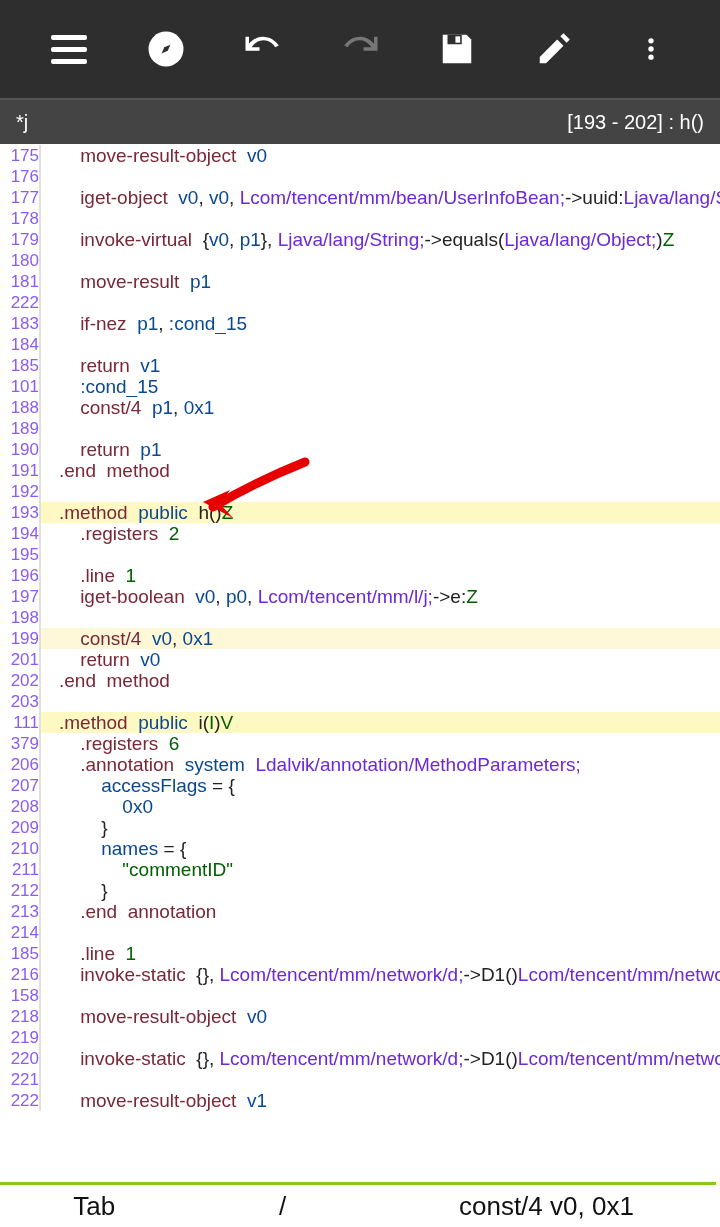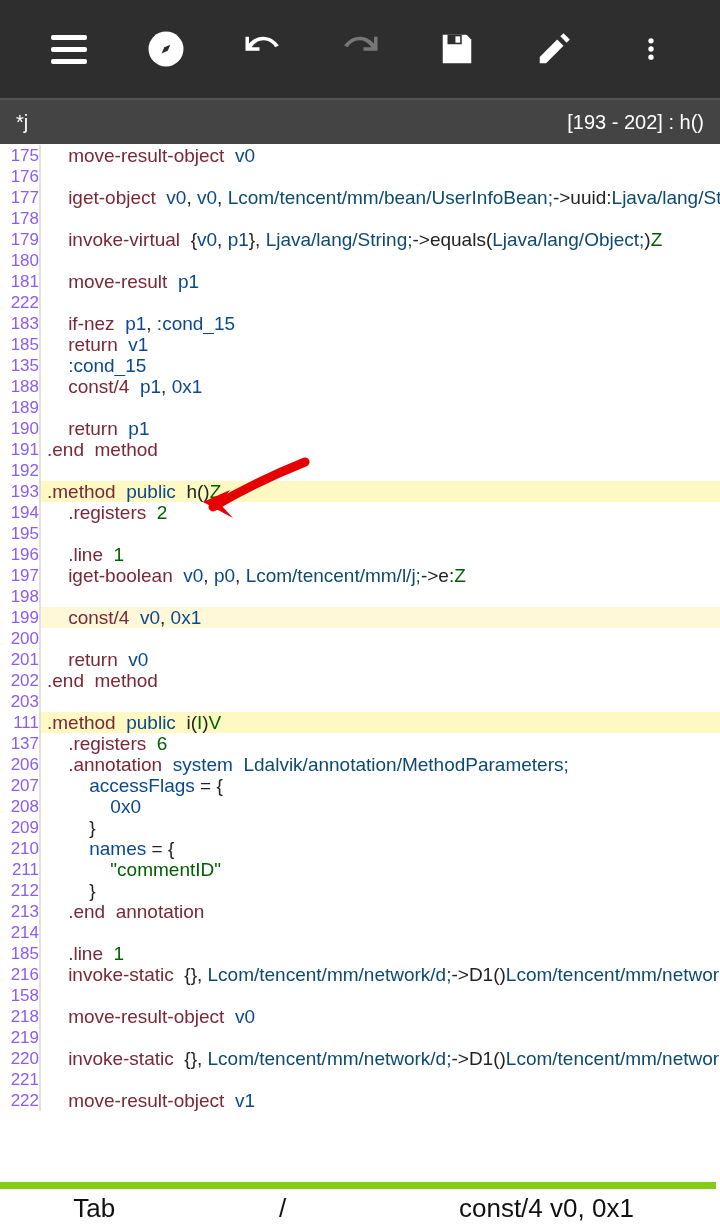--- a/index.html
+++ b/index.html
@@ -5,29 +5,29 @@
 *{margin:0;padding:0;box-sizing:border-box}
 html,body{width:720px;height:1227px;font-family:Arial,Helvetica,sans-serif;overflow:hidden;background:#fff}
 .topbar{height:100px;background:#2e2e2e;display:flex;align-items:center;padding:0 20px;border-bottom:2px solid #555}
 .topbar .icon{flex:1;display:flex;justify-content:center;align-items:center;cursor:pointer}
 .hamburger{display:flex;flex-direction:column;gap:7px}
 .hamburger div{width:36px;height:5px;background:#fff;border-radius:2px}
 .infobar{height:44px;background:#444;color:#fff;display:flex;align-items:center;justify-content:space-between;padding:0 16px;font-size:20px}
 .editor{height:1038px;overflow:hidden;position:relative;margin-top:1px}
 .code-line{display:flex;font-family:Arial,Helvetica,sans-serif;font-size:19px;line-height:21px;height:21px;white-space:pre}
 .gutter{width:40px;text-align:right;color:#8b5cf6;font-size:17px;border-right:1px solid #e0e0e0;flex-shrink:0;user-select:none}
-.code{padding-left:6px;border-left:1px solid #e0e0e0;flex:1;overflow:hidden}
+.code{padding-left:18px;border-left:1px solid #e0e0e0;flex:1;overflow:hidden}
 .hl-pink{background:#fef9c3}
 .hl-yellow{background:#fff8d8}
 .kw{color:#7a2736}
 .id{color:#0a4890}
 .num{color:#006000}
-.str{color:#0c4a6e}
+.str{color:#6d28d9}
 .plain{color:#222}
-.bottombar{position:absolute;bottom:0;left:0;right:4px;height:45px;display:flex;align-items:center;justify-content:space-around;font-size:26px;background:#fff;border-top:7px solid #84cc16;color:#111}
+.bottombar{position:absolute;bottom:0;left:0;right:4px;height:45px;display:flex;align-items:center;justify-content:space-around;font-size:26px;background:#fff;border-top:3px solid #84cc16;color:#111}
 .bottombar>div{flex:1;text-align:center}
 .arrow{position:absolute;top:452px;left:195px;z-index:5;pointer-events:none}
 svg{display:block}
 </style>
 </head>
 <body>
 
 <div class="topbar">
   <div class="icon">
       <div class="hamburger">
@@ -81,40 +81,40 @@
 <div class="editor" id="editor">
     <div class="code-line"><div class="gutter">175</div><div class="code"><span>    </span><span class="kw">move-result-object  </span><span class="id">v0</span></div></div>
     <div class="code-line"><div class="gutter">176</div><div class="code"></div></div>
     <div class="code-line"><div class="gutter">177</div><div class="code"><span>    </span><span class="kw">iget-object  </span><span class="id">v0</span><span class="plain">, </span><span class="id">v0</span><span class="plain">, </span><span class="str">Lcom/tencent/mm/bean/UserInfoBean;</span><span class="plain">-&gt;uuid:</span><span class="str">Ljava/lang/String;</span></div></div>
     <div class="code-line"><div class="gutter">178</div><div class="code"></div></div>
     <div class="code-line"><div class="gutter">179</div><div class="code"><span>    </span><span class="kw">invoke-virtual  </span><span class="plain">{</span><span class="id">v0</span><span class="plain">, </span><span class="id">p1</span><span class="plain">}, </span><span class="str">Ljava/lang/String;</span><span class="plain">-&gt;equals(</span><span class="str">Ljava/lang/Object;</span><span class="plain">)</span><span class="num">Z</span></div></div>
     <div class="code-line"><div class="gutter">180</div><div class="code"></div></div>
     <div class="code-line"><div class="gutter">181</div><div class="code"><span>    </span><span class="kw">move-result  </span><span class="id">p1</span></div></div>
     <div class="code-line"><div class="gutter">222</div><div class="code"></div></div>
     <div class="code-line"><div class="gutter">183</div><div class="code"><span>    </span><span class="kw">if-nez  </span><span class="id">p1</span><span class="plain">, </span><span class="id">:cond_15</span></div></div>
+    <div class="code-line"><div class="gutter">184</div><div class="code"></div></div>
     <div class="code-line"><div class="gutter">185</div><div class="code"><span>    </span><span class="kw">return  </span><span class="id">v1</span></div></div>
-    <div class="code-line"><div class="gutter">135</div><div class="code"><span>    </span><span class="id">:cond_15</span></div></div>
+    <div class="code-line"><div class="gutter">101</div><div class="code"><span>    </span><span class="id">:cond_15</span></div></div>
     <div class="code-line"><div class="gutter">188</div><div class="code"><span>    </span><span class="kw">const/4  </span><span class="id">p1</span><span class="plain">, </span><span class="id">0x1</span></div></div>
     <div class="code-line"><div class="gutter">189</div><div class="code"></div></div>
     <div class="code-line"><div class="gutter">190</div><div class="code"><span>    </span><span class="kw">return  </span><span class="id">p1</span></div></div>
     <div class="code-line"><div class="gutter">191</div><div class="code"><span class="kw">.end  method</span></div></div>
     <div class="code-line"><div class="gutter">192</div><div class="code"></div></div>
     <div class="code-line"><div class="gutter">193</div><div class="code hl-pink"><span class="kw">.method  </span><span class="id">public</span><span class="plain">  h()</span><span class="num">Z</span></div></div>
     <div class="code-line"><div class="gutter">194</div><div class="code"><span>    </span><span class="kw">.registers  </span><span class="num">2</span></div></div>
     <div class="code-line"><div class="gutter">195</div><div class="code"></div></div>
     <div class="code-line"><div class="gutter">196</div><div class="code"><span>    </span><span class="kw">.line  </span><span class="num">1</span></div></div>
     <div class="code-line"><div class="gutter">197</div><div class="code"><span>    </span><span class="kw">iget-boolean  </span><span class="id">v0</span><span class="plain">, </span><span class="id">p0</span><span class="plain">, </span><span class="str">Lcom/tencent/mm/l/j;</span><span class="plain">-&gt;e:</span><span class="num">Z</span></div></div>
     <div class="code-line"><div class="gutter">198</div><div class="code"></div></div>
     <div class="code-line"><div class="gutter">199</div><div class="code hl-yellow"><span>    </span><span class="kw">const/4  </span><span class="id">v0</span><span class="plain">, </span><span class="id">0x1</span></div></div>
-    <div class="code-line"><div class="gutter">200</div><div class="code"></div></div>
     <div class="code-line"><div class="gutter">201</div><div class="code"><span>    </span><span class="kw">return  </span><span class="id">v0</span></div></div>
     <div class="code-line"><div class="gutter">202</div><div class="code"><span class="kw">.end  method</span></div></div>
     <div class="code-line"><div class="gutter">203</div><div class="code"></div></div>
     <div class="code-line"><div class="gutter">111</div><div class="code hl-pink"><span class="kw">.method  </span><span class="id">public</span><span class="plain">  i(</span><span class="num">I</span><span class="plain">)</span><span class="num">V</span></div></div>
-    <div class="code-line"><div class="gutter">137</div><div class="code"><span>    </span><span class="kw">.registers  </span><span class="num">6</span></div></div>
+    <div class="code-line"><div class="gutter">379</div><div class="code"><span>    </span><span class="kw">.registers  </span><span class="num">6</span></div></div>
     <div class="code-line"><div class="gutter">206</div><div class="code"><span>    </span><span class="kw">.annotation  </span><span class="id">system</span><span class="plain">  </span><span class="str">Ldalvik/annotation/MethodParameters;</span></div></div>
     <div class="code-line"><div class="gutter">207</div><div class="code"><span>        </span><span class="id">accessFlags</span><span class="plain"> = {</span></div></div>
     <div class="code-line"><div class="gutter">208</div><div class="code"><span>            </span><span class="id">0x0</span></div></div>
     <div class="code-line"><div class="gutter">209</div><div class="code"><span>        </span><span class="plain">}</span></div></div>
     <div class="code-line"><div class="gutter">210</div><div class="code"><span>        </span><span class="id">names</span><span class="plain"> = {</span></div></div>
     <div class="code-line"><div class="gutter">211</div><div class="code"><span>            </span><span class="num">"commentID"</span></div></div>
     <div class="code-line"><div class="gutter">212</div><div class="code"><span>        </span><span class="plain">}</span></div></div>
     <div class="code-line"><div class="gutter">213</div><div class="code"><span>    </span><span class="kw">.end  annotation</span></div></div>
     <div class="code-line"><div class="gutter">214</div><div class="code"></div></div>
     <div class="code-line"><div class="gutter">185</div><div class="code"><span>    </span><span class="kw">.line  </span><span class="num">1</span></div></div>

